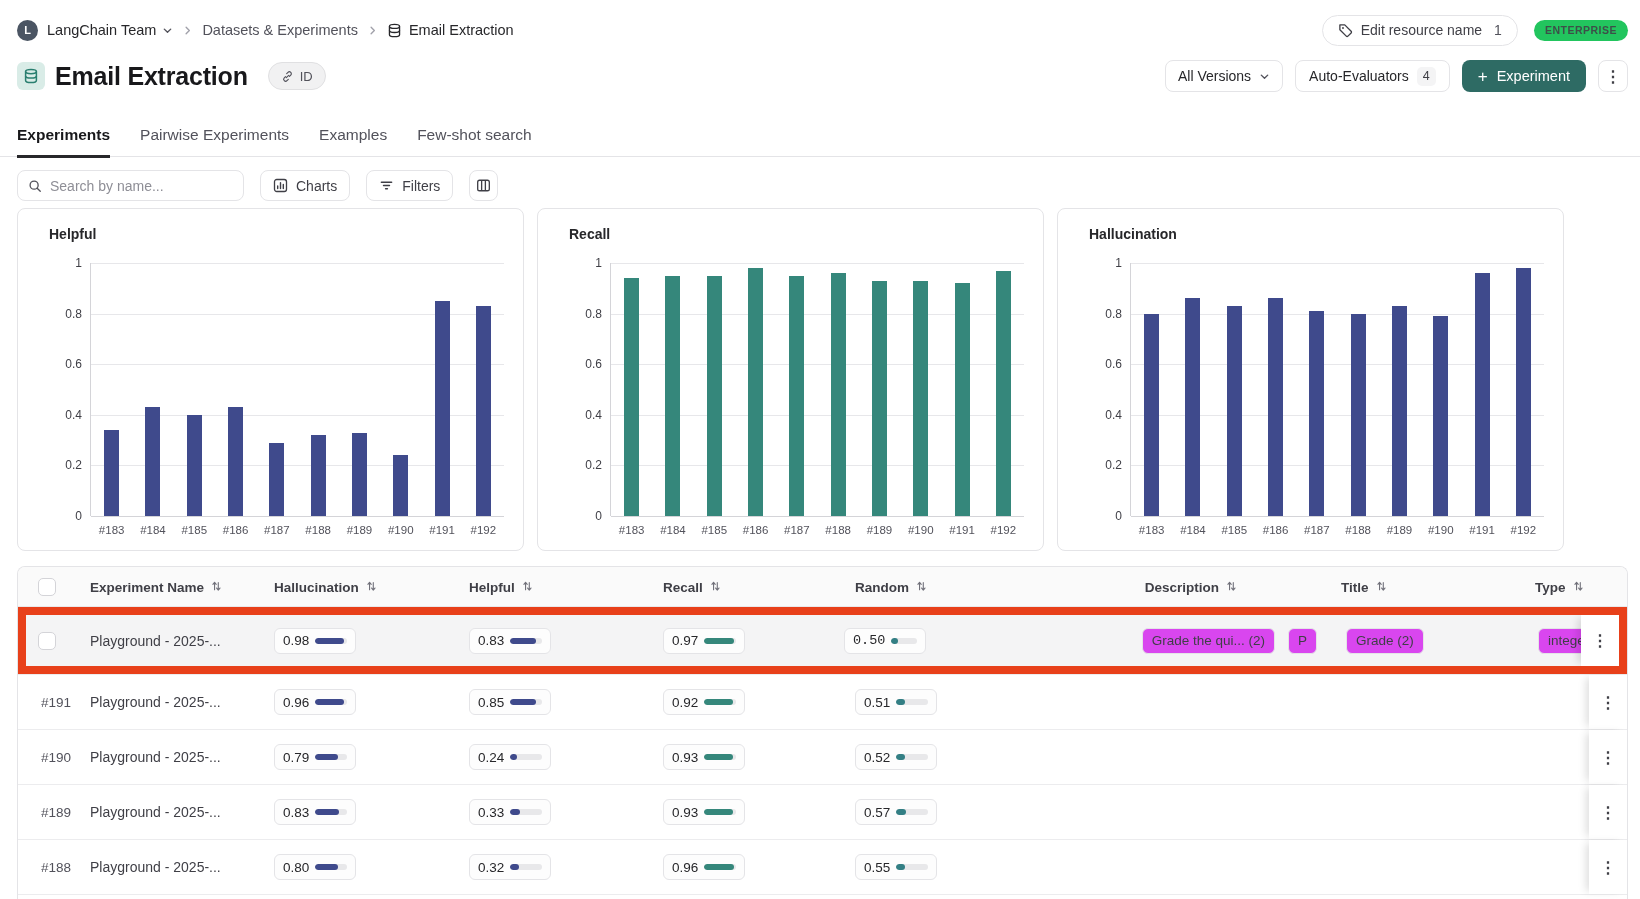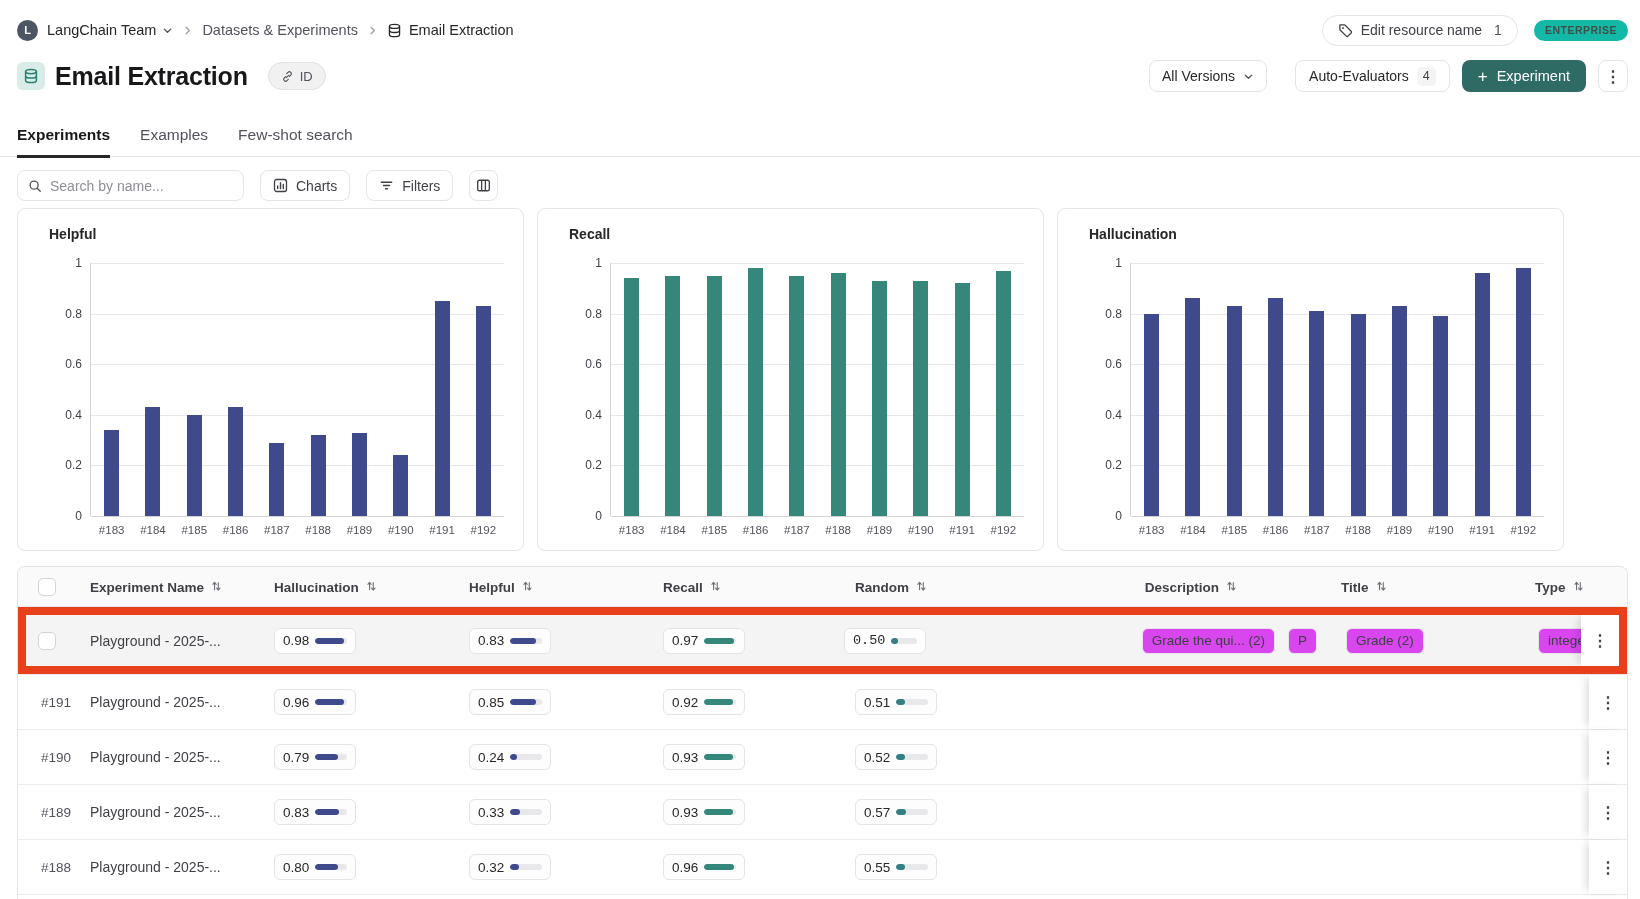--- a/index.html
+++ b/index.html
@@ -19,35 +19,35 @@
     font-size:11px; font-weight:700; display:flex; align-items:center; justify-content:center; }
   .crumb-team { margin-left:9px; font-size:14.5px; color:#27272a; font-weight:500; }
   .crumb-sep { margin:0 9px; color:#a1a1aa; display:flex; }
   .crumb-link { font-size:14.5px; color:#52525b; }
   .crumb-page { font-size:14.5px; color:#27272a; font-weight:500; margin-left:7px; }
   .chev { margin-left:6px; color:#52525b; display:flex; }
   .topbar-right { margin-left:auto; display:flex; align-items:center; gap:16px; }
   .pill-btn { display:flex; align-items:center; gap:8px; height:31px; padding:0 15px;
     border:1px solid #e4e4e7; border-radius:16px; background:#fff; font-size:14px; color:#3f3f46; cursor:pointer; }
   .pill-btn .count { color:#52525b; margin-left:4px; }
-  .plan-badge { height:21px; padding:0 11px; border-radius:11px; background:#14b8a6; color:#3d4f49;
+  .plan-badge { height:21px; padding:0 11px; border-radius:11px; background:#22c55e; color:#3d4f49;
     font-size:10.5px; font-weight:700; letter-spacing:0.5px; display:flex; align-items:center; }
 
   
   .title-row { position:absolute; left:17px; top:59px; right:12px; height:34px; display:flex; align-items:center; }
   .ds-icon-tile { width:28px; height:28px; border-radius:6px; background:#d9ece7; color:#2a7f70;
     display:flex; align-items:center; justify-content:center; }
   .page-title { margin-left:10px; font-size:25px; font-weight:600; color:#18181b; letter-spacing:-0.2px; }
   .id-pill { margin-left:20px; height:28px; padding:0 12px; border-radius:14px; background:#f1f1f2;
     border:1px solid #e0e0e2; display:flex; align-items:center; gap:6px; font-size:13px; color:#52525b; cursor:pointer; }
   .title-actions { margin-left:auto; display:flex; align-items:center; gap:12px; }
   .select-btn, .outline-btn, .icon-btn { height:32px; border:1px solid #e4e4e7; border-radius:8px; background:#fff;
     display:flex; align-items:center; font-size:14px; color:#27272a; cursor:pointer; }
   .select-btn { padding:0 12px; gap:8px; font-weight:500; }
-  .outline-btn { padding:12px 13px; gap:8px; font-weight:500;margin-left:16px; }
+  .outline-btn { padding:12px 13px; gap:8px; font-weight:500; }
   .mini-count { min-width:19px; height:19px; padding:0 5px; background:#f4f4f5; border-radius:5px;
     display:flex; align-items:center; justify-content:center; font-size:12.5px; color:#3f3f46; }
   .primary-btn { height:32px; padding:0 16px; border:none; border-radius:8px; background:#2e6b64; color:#fff;
     font-size:14.5px; font-weight:500; display:flex; align-items:center; gap:9px; cursor:pointer; }
   .primary-btn .plus { font-size:17px; font-weight:400; line-height:1; }
   .icon-btn { width:30px; justify-content:center; }
   .kebab-glyph { font-size:16px; color:#3f3f46; font-weight:700; }
 
   
   .tabs { position:absolute; left:0; top:113px; width:1640px; height:44px; border-bottom:1px solid #e4e4e7;
@@ -188,20 +188,21 @@
       <span>Experiment</span>
     </button>
     <div class="icon-btn">
       <span class="kebab-glyph">⋮</span>
     </div>
   </div>
 </div>
 
 <div class="tabs">
   <div class="tab active">Experiments</div>
+  <div class="tab">Pairwise Experiments</div>
   <div class="tab">Examples</div>
   <div class="tab">Few-shot search</div>
 </div>
 
 <div class="toolbar">
   <div class="search-box">
     <span>
       <svg width="14" height="14" viewBox="0 0 16 16">
           <circle cx="7" cy="7" r="4.6" fill="none" stroke="#52525b" stroke-width="1.5"></circle>
           <path d="M10.5 10.5 L14 14" stroke="#52525b" stroke-width="1.5" stroke-linecap="round"></path>

